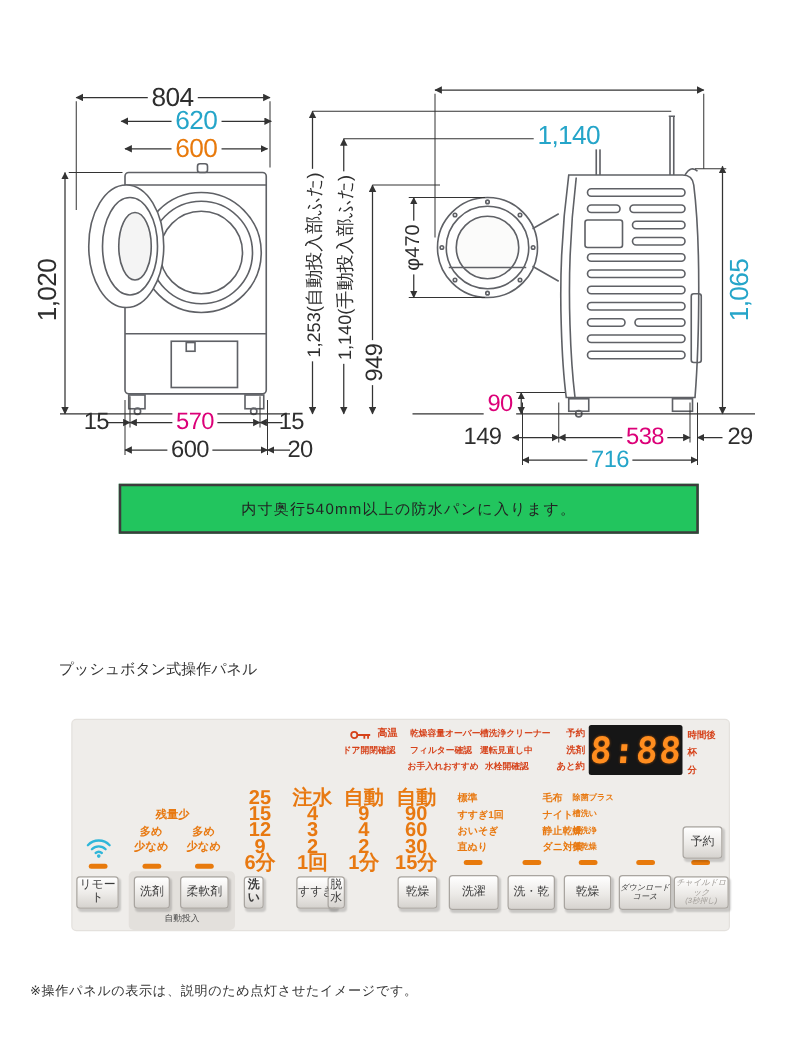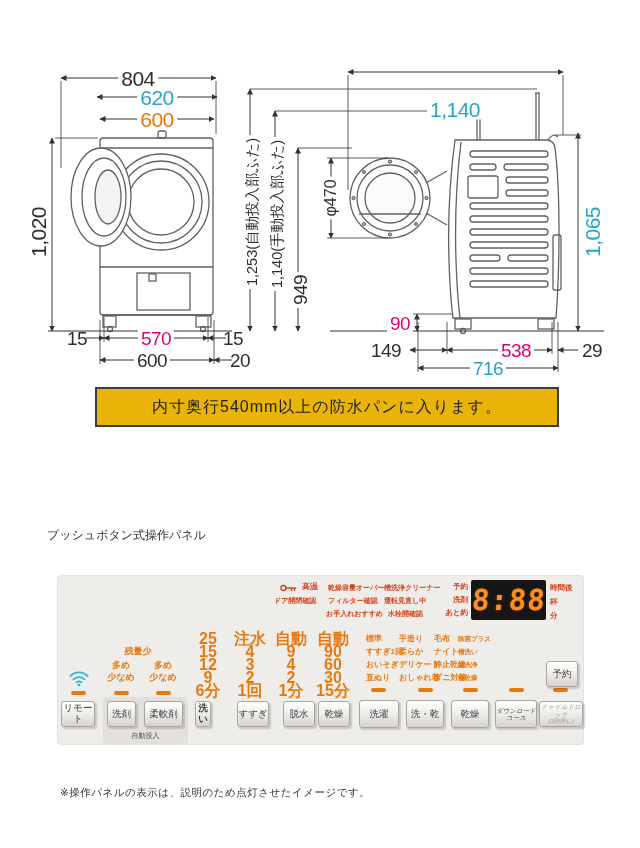--- a/index.html
+++ b/index.html
@@ -10,23 +10,23 @@
   .vlbl{position:absolute;transform:translate(-50%,-50%) rotate(-90deg);white-space:nowrap;line-height:1;color:var(--ink);}
   .bgw{background:#fff;padding:0 3px;}
   .d21{font-size:21px;letter-spacing:-0.5px;}
   .d19{font-size:19px;letter-spacing:-0.5px;}
   .d15{font-size:14.5px;}
   .d16{font-size:16px;}
   .c-cyan{color:var(--cyan);}
   .c-orange{color:var(--orange);}
   .c-mag{color:var(--magenta);}
   
-  .notebox{position:absolute;left:95px;top:387px;width:460px;height:36px;border:2px solid #3c3c3c;display:flex;align-items:center;justify-content:center;font-size:16px;color:#222;letter-spacing:1px;background:#eab308;}
+  .notebox{position:absolute;left:95px;top:387px;width:460px;height:36px;border:2px solid #3c3c3c;display:flex;align-items:center;justify-content:center;font-size:12px;color:#222;letter-spacing:1px;background:#22c55e;}
   .ptitle{position:absolute;left:47px;top:527px;font-size:12px;color:#333;}
-  .fnote{position:absolute;left:24px;top:786px;font-size:10.5px;color:#333;letter-spacing:0.5px;margin-left:36px;}
+  .fnote{position:absolute;left:24px;top:786px;font-size:10.5px;color:#333;letter-spacing:0.5px;}
   
   .panel{position:absolute;left:57px;top:575px;width:527px;height:170px;background:#efedea;border:1px solid #e4e1dd;border-radius:4px;box-sizing:border-box;}
   .pi{position:absolute;font-weight:bold;font-size:7px;color:var(--panel_red);white-space:nowrap;line-height:1;}
   .pstack{position:absolute;left:370px;width:40px;text-align:right;font-weight:bold;font-size:7.5px;color:var(--panel_red);line-height:1;}
   .stepcol{position:absolute;top:56px;width:44px;text-align:center;font-weight:bold;color:var(--panel_orange);font-size:16px;line-height:13px;white-space:nowrap;}
   .coursecol{position:absolute;top:56px;width:48px;text-align:left;font-weight:bold;color:var(--panel_orange);font-size:8px;line-height:13px;white-space:nowrap;}
   .coursecol.small{font-size:6.5px;}
   .dash{position:absolute;width:15px;height:3.5px;background:var(--dash);border-radius:2px;}
   .pbtn{position:absolute;top:125px;height:26px;background:linear-gradient(180deg,#ffffff 0%,#eceae7 55%,#d6d3cf 100%);border:1px solid #a9a5a0;border-radius:3px;box-shadow:1.5px 2px 1.5px rgba(0,0,0,.16);color:#3b3b3b;font-size:9.5px;display:flex;align-items:center;justify-content:center;text-align:center;line-height:1.15;box-sizing:border-box;padding:0;}
   .pbtn.two{font-size:6.5px;font-style:italic;flex-direction:column;}
@@ -252,26 +252,20 @@
         <div>30</div>
         <div>15分</div>
     </div>
 
     <div class="coursecol" style="left:308px;">
       <div>標準</div>
         <div>すすぎ1回</div>
         <div>おいそぎ</div>
         <div>直ぬり</div>
     </div>
-    <div class="coursecol" style="left:341px;">
-      <div>手造り</div>
-        <div>柔らか</div>
-        <div>デリケート</div>
-        <div>おしゃれ着</div>
-    </div>
     <div class="coursecol" style="left:376px;">
       <div>毛布</div>
         <div>ナイト</div>
         <div>静止乾燥</div>
         <div>ダニ対策</div>
     </div>
     <div class="coursecol small" style="left:400px;">
       <div>除菌プラス</div>
         <div>槽洗い</div>
         <div>槽洗浄</div>
@@ -288,21 +282,21 @@
     <div class="dash" style="left:495px;top:112px;"></div>
 
     <div class="dstrip"></div>
     <div class="dcap">自動投入</div>
 
     <button class="pbtn" style="left:3px;width:34px;">リモート</button>
     <button class="pbtn" style="left:49px;width:29px;">洗剤</button>
     <button class="pbtn" style="left:86px;width:39px;">柔軟剤</button>
     <button class="pbtn" style="left:137px;width:16px;font-weight:bold;">洗い</button>
     <button class="pbtn" style="left:179px;width:32px;">すすぎ</button>
-    <button class="pbtn" style="left:225px;width:32px;">脱水</button>
+    <button class="pbtn" style="left:204px;width:14px;">脱水</button>
     <button class="pbtn" style="left:260px;width:32px;">乾燥</button>
     <button class="pbtn" style="left:301px;width:40px;top:124px;height:28px;">洗濯</button>
     <button class="pbtn" style="left:348px;width:38px;top:124px;height:28px;">洗・乾</button>
     <button class="pbtn" style="left:393px;width:38px;top:124px;height:28px;">乾燥</button>
     <button class="pbtn two" style="left:437px;width:42px;top:124px;height:28px;">
       <span>ダウンロード</span>
       <span>コース</span>
     </button>
     <button class="pbtn two gray" style="left:481px;width:44px;">
       <span>チャイルドロック</span>

